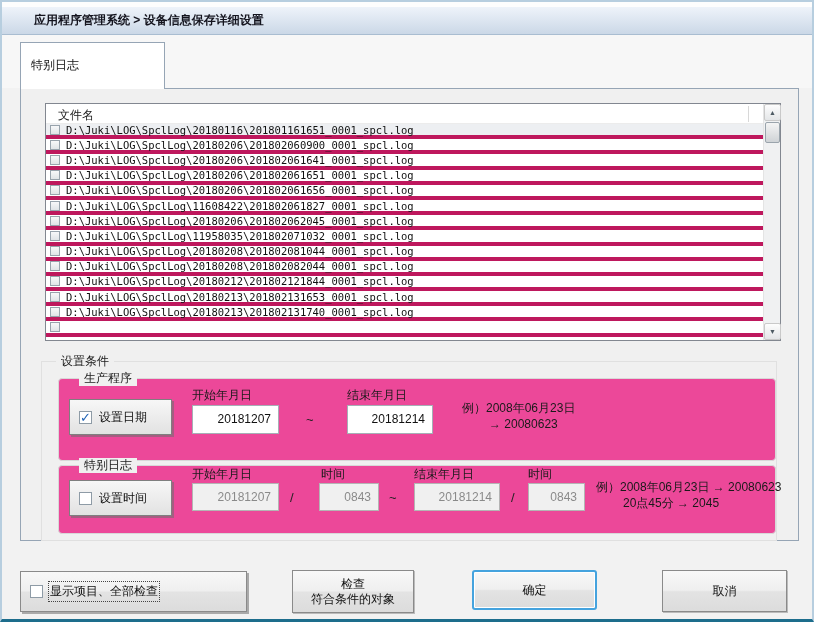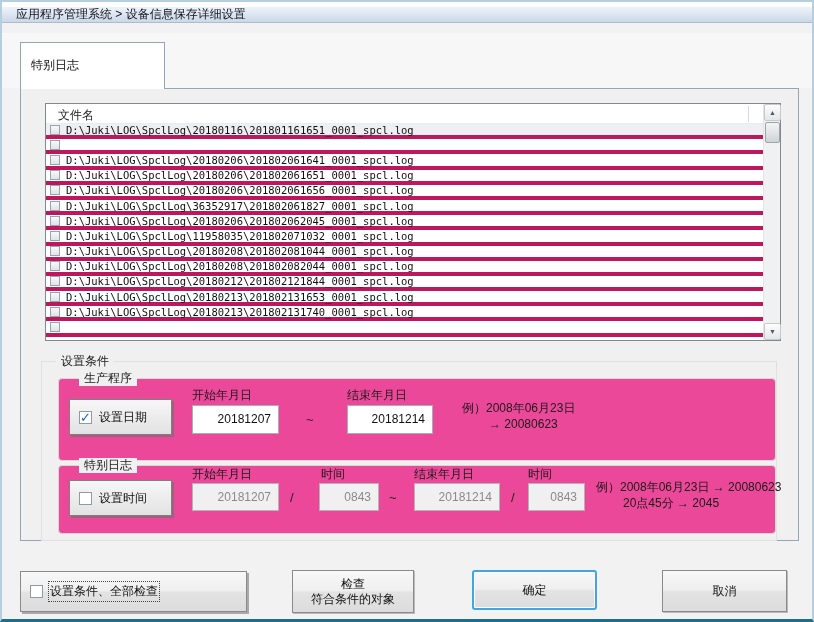--- a/index.html
+++ b/index.html
@@ -2,24 +2,24 @@
 <html><head>
 <meta charset="utf-8">
 <style>
   * { margin:0; padding:0; box-sizing:border-box; }
   body { font-family:"Liberation Sans","DejaVu Sans",sans-serif; background:#888; }
   .window{
     position:relative; width:814px; height:622px; background:#f2f2f2;
     border:2px solid #b7cedf; border-bottom:3px solid #1d6d8c; overflow:hidden;
   }
   .band{
-    position:absolute; top:5px; left:0; right:0; height:16px;
+    position:absolute; top:5px; left:0; right:0; height:28px;
     background:linear-gradient(#eef3fa,#cbd8e7); border-bottom:1px solid #a9bdd1;
-    display:flex; align-items:center; padding-left:14px;
-    font-size:12px; color:#14141e;
+    display:flex; align-items:center; padding-left:32px;
+    font-size:12px; color:#14141e;font-weight:bold;
   }
   .topstrip{ position:absolute; top:0; left:0; right:0; height:5px; background:#fdfdfd; }
   .midstrip{ position:absolute; top:31px; left:0; right:0; height:55px; background:#f7f7f7; }
   .tab{
     position:absolute; left:18px; top:40px; width:145px; height:47px;
     background:#fff; border:1px solid #96a5b5; border-bottom:none; z-index:3;
     font-size:12px; color:#111; padding:14px 0 0 10px;
   }
   .panel{
     position:absolute; left:18px; top:86px; width:779px; height:453px;
@@ -141,36 +141,37 @@
         <span>文件名</span>
         <div class="header-sep"></div>
       </div>
       <div class="rows">
         <div class="row sel">
             <span class="row-cb"></span>
             <span class="path">D:\Juki\LOG\SpclLog\20180116\201801161651_0001_spcl.log</span>
           </div>
         <div class="row">
             <span class="row-cb"></span>
+            <span class="path">D:\Juki\LOG\SpclLog\20180206\201802060900_0001_spcl.log</span>
           </div>
         <div class="row">
             <span class="row-cb"></span>
             <span class="path">D:\Juki\LOG\SpclLog\20180206\201802061641_0001_spcl.log</span>
           </div>
         <div class="row">
             <span class="row-cb"></span>
             <span class="path">D:\Juki\LOG\SpclLog\20180206\201802061651_0001_spcl.log</span>
           </div>
         <div class="row">
             <span class="row-cb"></span>
             <span class="path">D:\Juki\LOG\SpclLog\20180206\201802061656_0001_spcl.log</span>
           </div>
         <div class="row">
             <span class="row-cb"></span>
-            <span class="path">D:\Juki\LOG\SpclLog\36352917\201802061827_0001_spcl.log</span>
+            <span class="path">D:\Juki\LOG\SpclLog\11608422\201802061827_0001_spcl.log</span>
           </div>
         <div class="row">
             <span class="row-cb"></span>
             <span class="path">D:\Juki\LOG\SpclLog\20180206\201802062045_0001_spcl.log</span>
           </div>
         <div class="row">
             <span class="row-cb"></span>
             <span class="path">D:\Juki\LOG\SpclLog\11958035\201802071032_0001_spcl.log</span>
           </div>
         <div class="row">
@@ -244,21 +245,21 @@
       <div class="fld-input disabled" style="left:469px; top:17px; width:57px; height:28px;">0843</div>
       <div class="example" style="left:537px; top:13px;">
         <div>例）2008年06月23日 → 20080623</div>
         <div class="ind">20点45分 → 2045</div>
       </div>
     </div>
   </div>
 
   <div class="btn btn-showall">
     <span class="cb13"></span>
-    <span class="focus-label">设置条件、全部检查</span>
+    <span class="focus-label">显示项目、全部检查</span>
   </div>
   <div class="btn btn-check">
     <div>检查</div>
     <div>符合条件的对象</div>
   </div>
   <div class="btn btn-ok">
     <span>确定</span>
   </div>
   <div class="btn btn-cancel">
     <span>取消</span>

